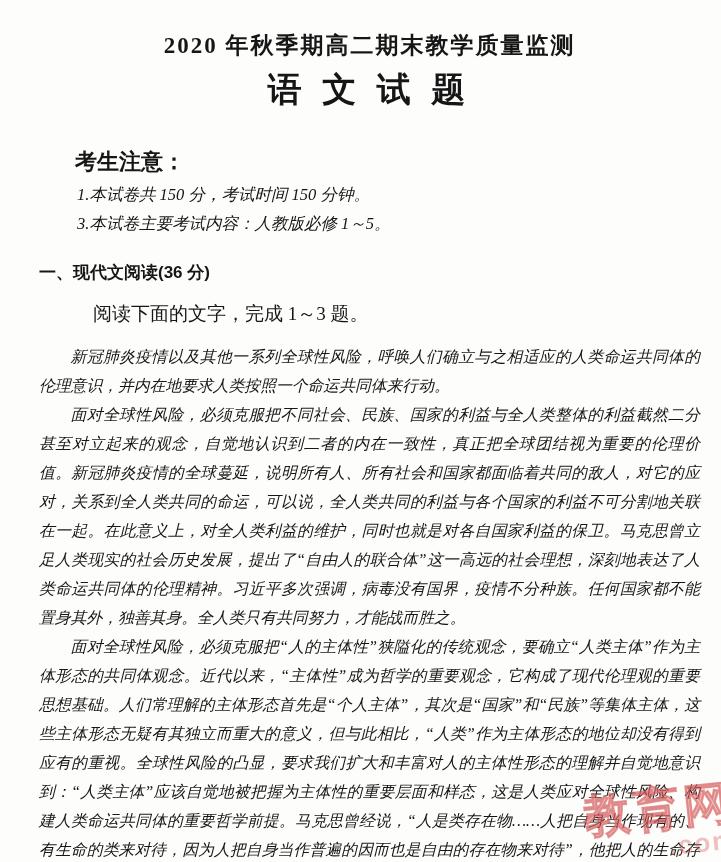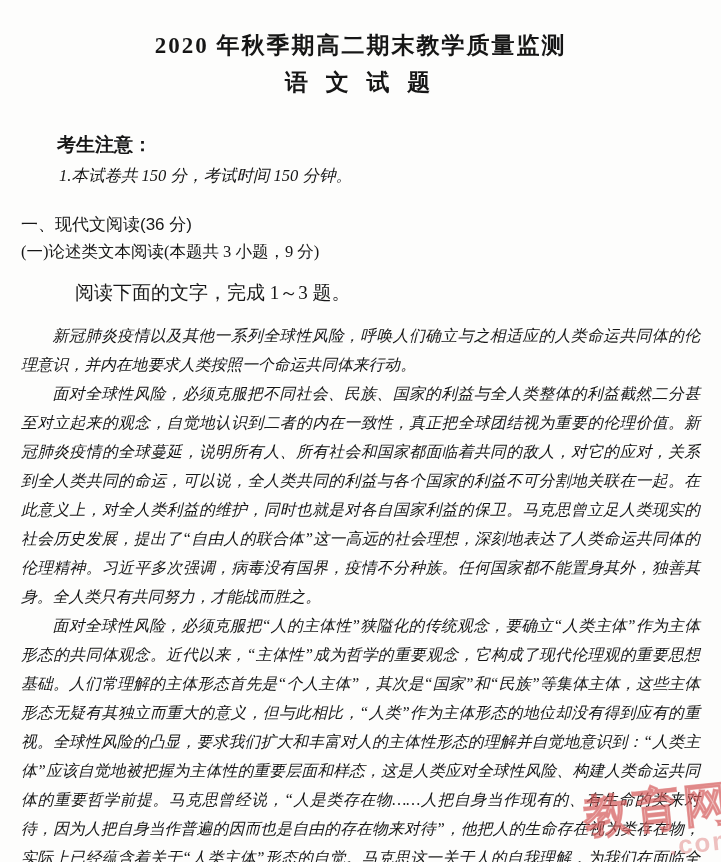--- a/index.html
+++ b/index.html
@@ -8,54 +8,54 @@
     font-family:"Liberation Serif","DejaVu Serif",serif;
   }
   .page{
     position:relative;
     width:721px;height:862px;
     margin:0 auto;
     background:#fdfdfc;
     color:#161616;
     overflow:hidden;
     box-sizing:border-box;
-    padding:26px 21px 0 21px;
+    padding:26px 21px 0 39px;
   }
   .title-main{
     text-align:center;
     font-size:23px;
     font-weight:bold;
     letter-spacing:2px;
     margin:4px 0 0 0;
   }
   .title-sub{
     text-align:center;
-    font-size:23px;
+    font-size:34px;
     font-weight:bold;
     letter-spacing:6px;
     margin:6px 0 0 0;
   }
   .notice{
     margin:34px 0 0 36px;
     font-size:16.5px;
   }
   .notice-heading{
     font-weight:bold;
-    font-size:19px;
+    font-size:22px;
     font-family:Liberation Sans, sans-serif;
     margin:0 0 4px 0;
   }
   .notice-item{
     margin:2px;
     padding:1px 0;
     line-height:25px;
     font-style:italic;
   }
   .section-heading{
-    font-weight:normal;
+    font-weight:bold;
     font-size:17px;
     font-family:"Liberation Sans","DejaVu Sans",sans-serif;
     margin:24px 0 0 0;
     line-height:24px;
   }
   .subsection-heading{
     font-size:16.5px;
     margin:2px 0 0 0;
     line-height:25px;
   }
@@ -106,24 +106,24 @@
 <body>
 
 <div class="page">
 
   <h1 class="title-main">2020 年秋季期高二期末教学质量监测</h1>
   <h2 class="title-sub">语 文 试 题</h2>
 
   <div class="notice">
     <p class="notice-heading">考生注意：</p>
     <p class="notice-item">1.本试卷共 150 分，考试时间 150 分钟。</p>
+    <p class="notice-item">3.本试卷主要考试内容：人教版必修 1～5。</p>
   </div>
 
   <p class="section-heading">一、现代文阅读(36 分)</p>
-  <p class="subsection-heading">(一)论述类文本阅读(本题共 3 小题，9 分)</p>
   <p class="instruction">阅读下面的文字，完成 1～3 题。</p>
 
   <div class="passage">
     <p>新冠肺炎疫情以及其他一系列全球性风险，呼唤人们确立与之相适应的人类命运共同体的伦理意识，并内在地要求人类按照一个命运共同体来行动。</p>
     <p>面对全球性风险，必须克服把不同社会、民族、国家的利益与全人类整体的利益截然二分甚至对立起来的观念，自觉地认识到二者的内在一致性，真正把全球团结视为重要的伦理价值。新冠肺炎疫情的全球蔓延，说明所有人、所有社会和国家都面临着共同的敌人，对它的应对，关系到全人类共同的命运，可以说，全人类共同的利益与各个国家的利益不可分割地关联在一起。在此意义上，对全人类利益的维护，同时也就是对各自国家利益的保卫。马克思曾立足人类现实的社会历史发展，提出了“自由人的联合体”这一高远的社会理想，深刻地表达了人类命运共同体的伦理精神。习近平多次强调，病毒没有国界，疫情不分种族。任何国家都不能置身其外，独善其身。全人类只有共同努力，才能战而胜之。</p>
     <p>面对全球性风险，必须克服把“人的主体性”狭隘化的传统观念，要确立“人类主体”作为主体形态的共同体观念。近代以来，“主体性”成为哲学的重要观念，它构成了现代伦理观的重要思想基础。人们常理解的主体形态首先是“个人主体”，其次是“国家”和“民族”等集体主体，这些主体形态无疑有其独立而重大的意义，但与此相比，“人类”作为主体形态的地位却没有得到应有的重视。全球性风险的凸显，要求我们扩大和丰富对人的主体性形态的理解并自觉地意识到：“人类主体”应该自觉地被把握为主体性的重要层面和样态，这是人类应对全球性风险、构建人类命运共同体的重要哲学前提。马克思曾经说，“人是类存在物……人把自身当作现有的、有生命的类来对待，因为人把自身当作普遍的因而也是自由的存在物来对待”，他把人的生命存在视为类存在物，实际上已经蕴含着关于“人类主体”形态的自觉。马克思这一关于人的自我理解，为我们在面临全球性风险时，构建人类命运共同体提供了重要的伦理思想资源。</p>
 
   </div>
 
   <div class="watermark">

